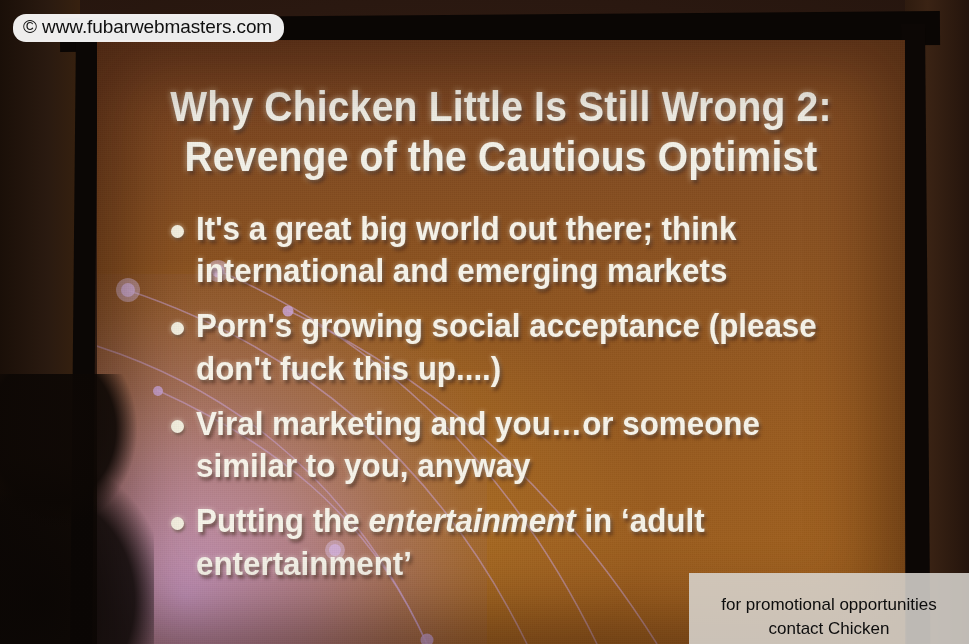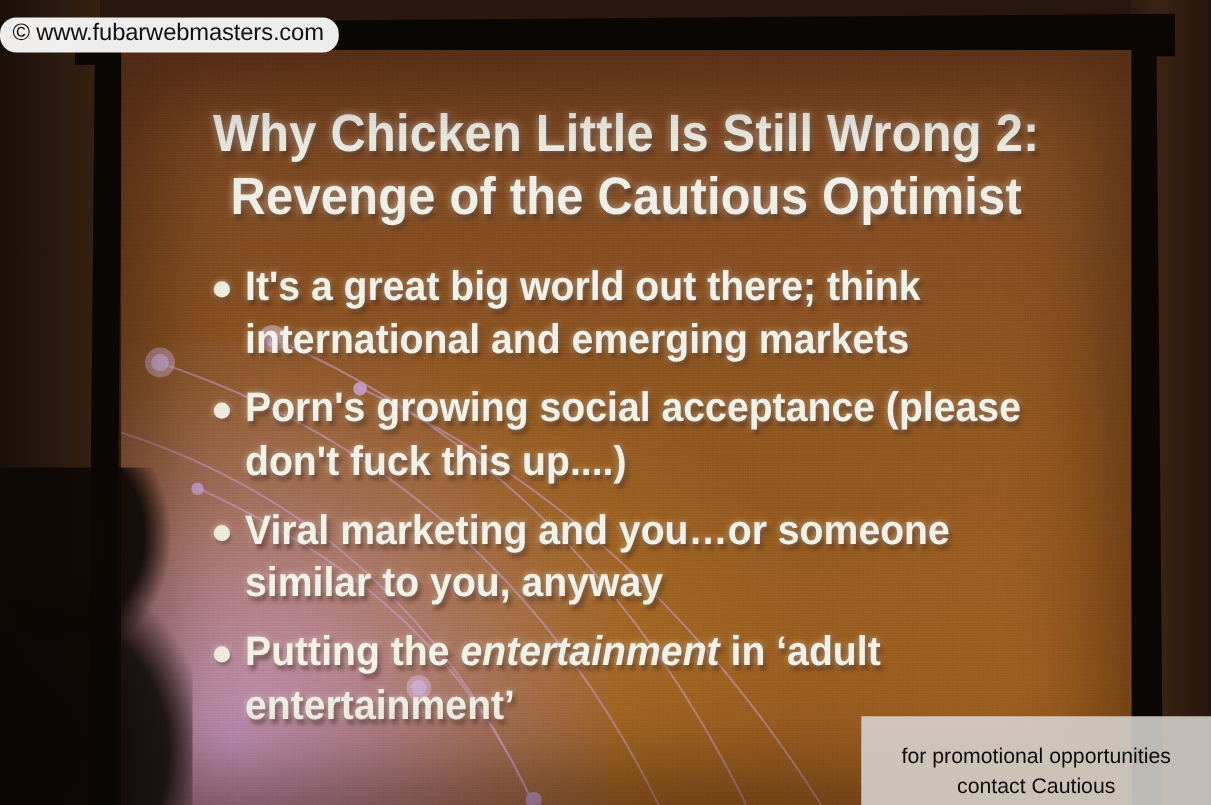--- a/index.html
+++ b/index.html
@@ -153,21 +153,21 @@
     transform: scaleX(0.95);
     transform-origin: left top;
   }
   .bullet-text em {
     font-style: italic;
   }
 
   
   .watermark {
     position: absolute;
-    left: 0; top: 14px;
+    left: 13px; top: 14px;
     padding: 3px 12px 4px 10px;
     border-radius: 13px;
     background: rgba(255,255,255,0.93);
     color: #101010;
     font-family: "Liberation Sans", sans-serif;
     font-size: 19px;
     line-height: 1.1;
     white-space: nowrap;
     letter-spacing: -0.1px;
   }
@@ -274,16 +274,16 @@
     <div class="slide-grain"></div>
     <div class="slide-vignette"></div>
   </div>
 
   <div class="silhouette"></div>
 
   <div class="watermark">© www.fubarwebmasters.com</div>
 
   <div class="promo">
     <div>for promotional opportunities</div>
-    <div>contact Cautious</div>
+    <div>contact Chicken</div>
   </div>
 
 </div>
 
 </body></html>

